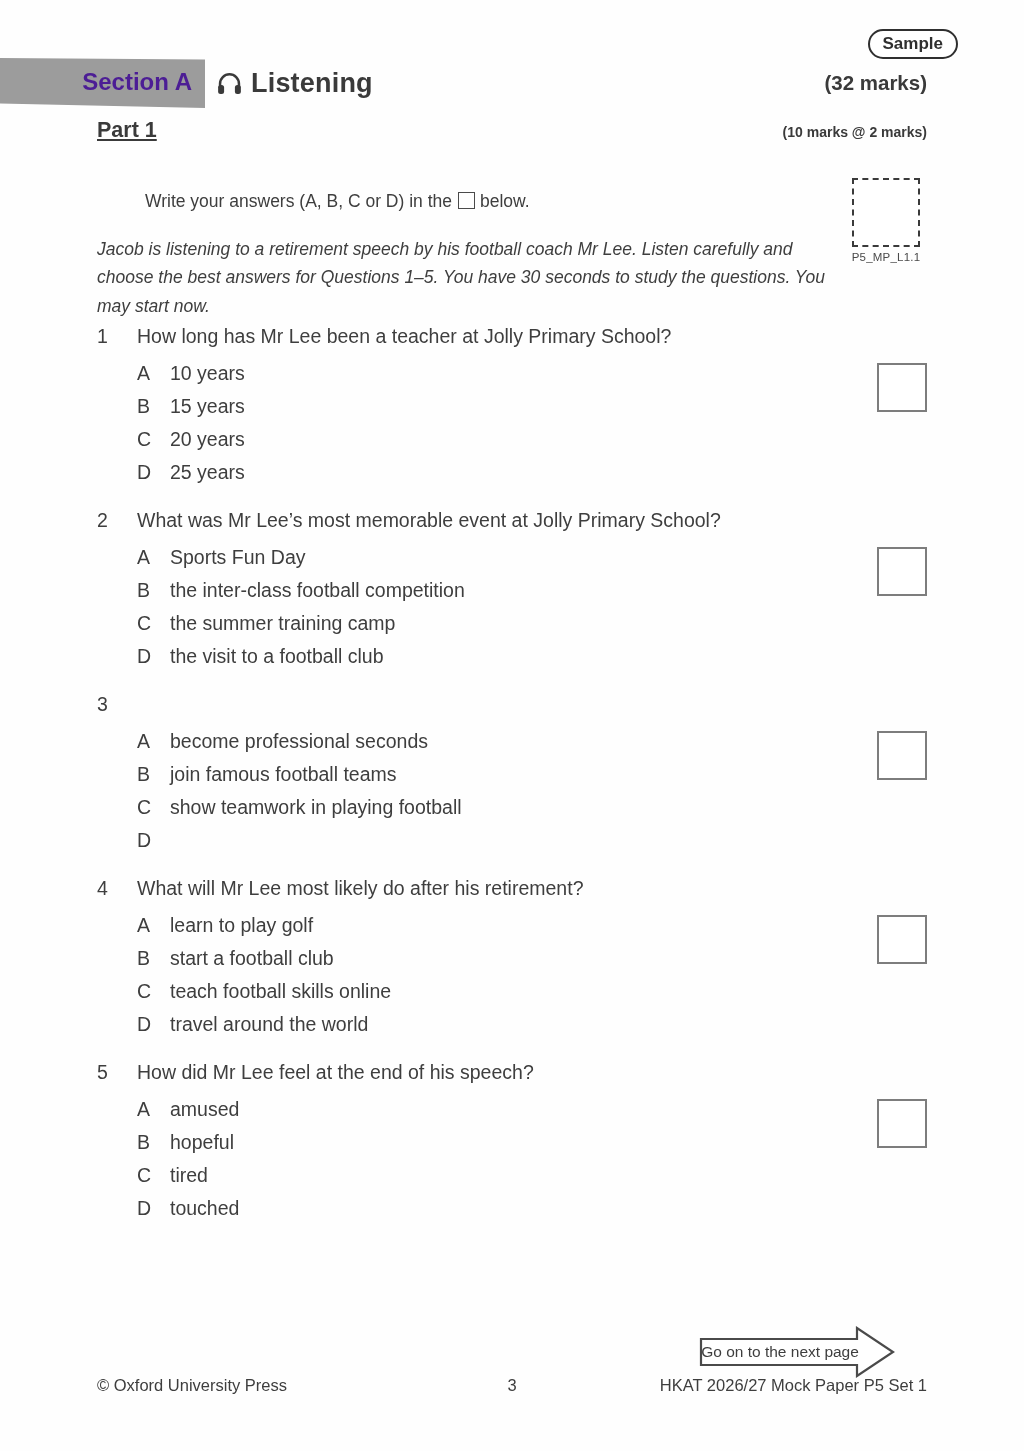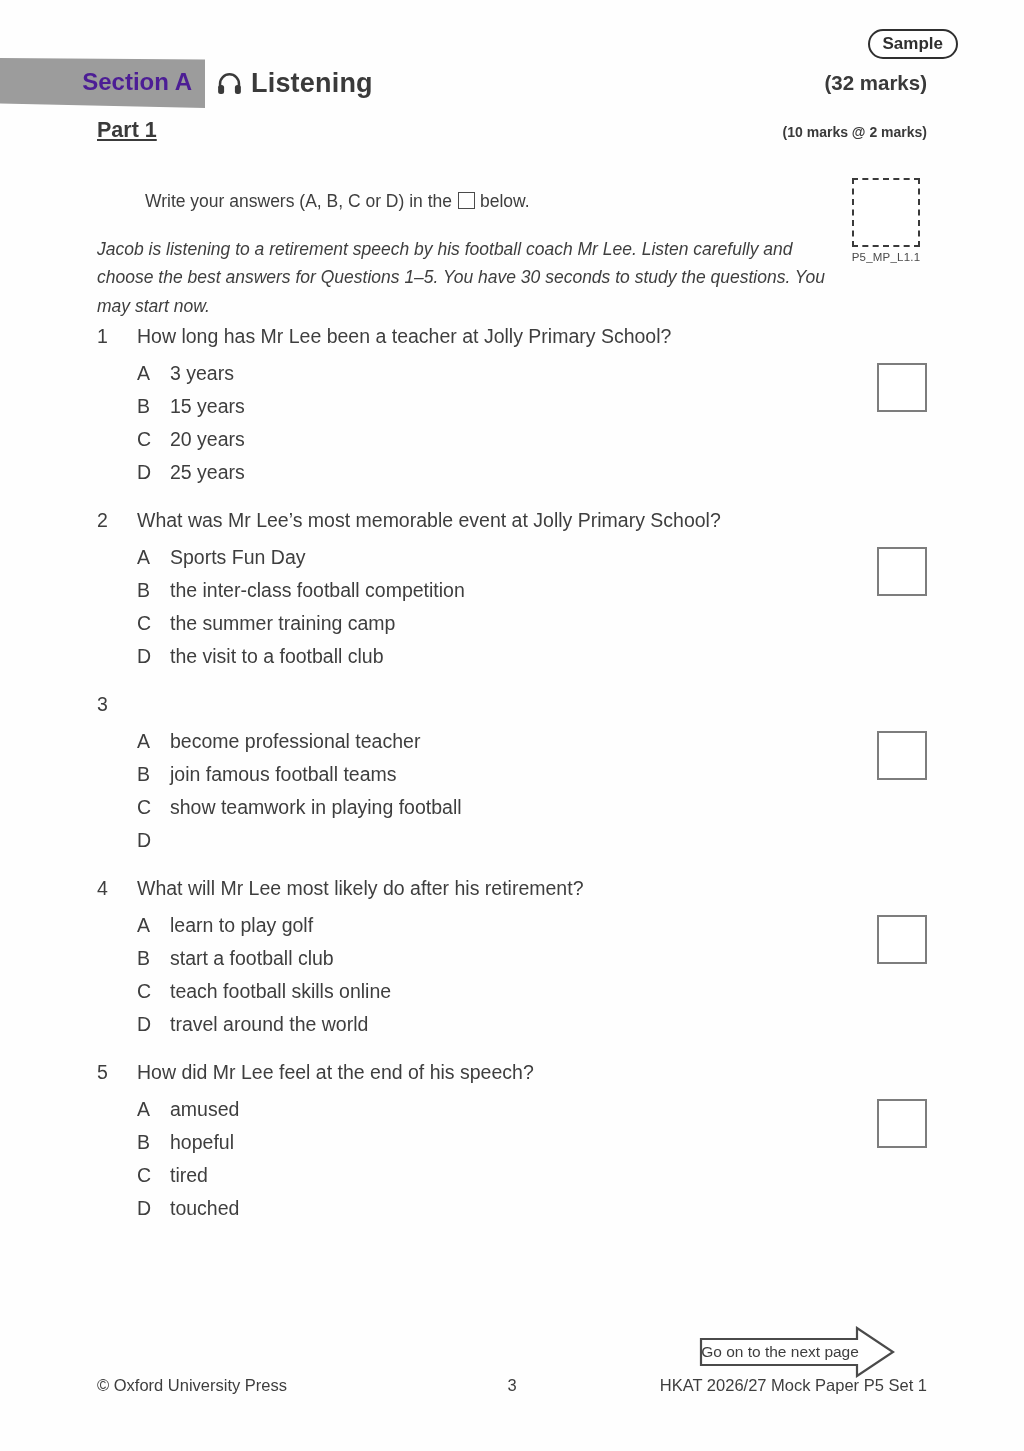--- a/index.html
+++ b/index.html
@@ -142,21 +142,21 @@
 
   <div class="questions">
 
     <section class="question">
       <div class="q-line">
         <span class="q-num">1</span>
         <span class="q-text">How long has Mr Lee been a teacher at Jolly Primary School?</span>
       </div>
       <div class="opt">
           <span class="opt-letter">A</span>
-          <span class="opt-text">3 years</span>
+          <span class="opt-text">10 years</span>
         </div>
       <div class="opt">
           <span class="opt-letter">B</span>
           <span class="opt-text">15 years</span>
         </div>
       <div class="opt">
           <span class="opt-letter">C</span>
           <span class="opt-text">20 years</span>
         </div>
       <div class="opt">
@@ -189,21 +189,21 @@
         </div>
       <div class="answer-box"></div>
     </section>
 
     <section class="question">
       <div class="q-line">
         <span class="q-num">3</span>
       </div>
       <div class="opt">
           <span class="opt-letter">A</span>
-          <span class="opt-text">become professional teacher</span>
+          <span class="opt-text">become professional seconds</span>
         </div>
       <div class="opt">
           <span class="opt-letter">B</span>
           <span class="opt-text">join famous football teams</span>
         </div>
       <div class="opt">
           <span class="opt-letter">C</span>
           <span class="opt-text">show teamwork in playing football</span>
         </div>
       <div class="opt">

